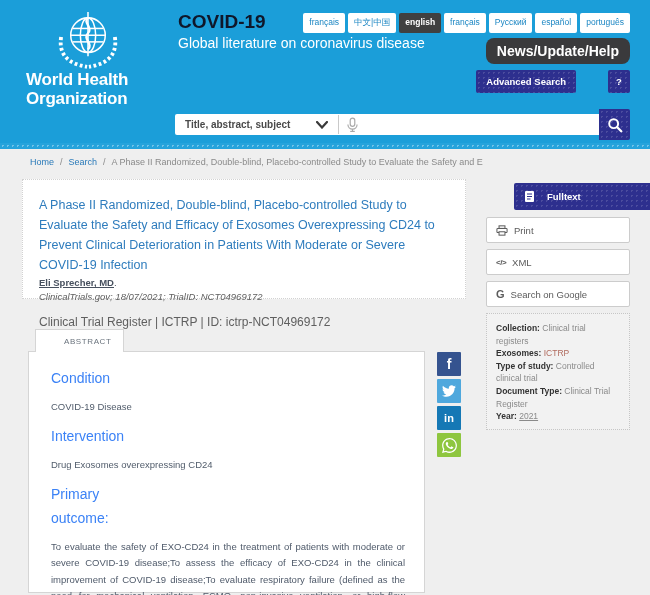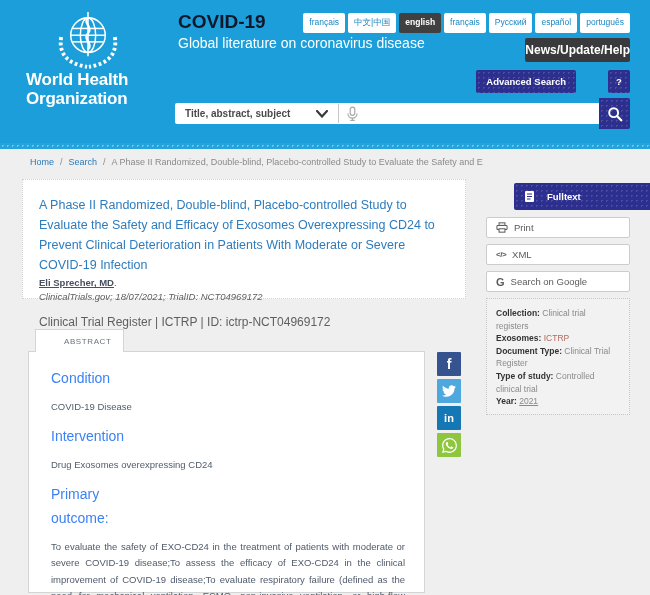--- a/index.html
+++ b/index.html
@@ -13,28 +13,28 @@
     background-image:radial-gradient(circle, rgba(255,255,255,.35) 1px, transparent 1px); background-size:5px 5px; }
   .logo { position:absolute; left:26px; top:8px; width:150px; color:#fff; }
   .logo svg { display:block; margin-left:14px; }
   .logo-text { font-weight:bold; font-size:17px; line-height:19px; letter-spacing:-0.2px; }
   .app-title { position:absolute; left:178px; top:11px; color:#0f172a; font-size:19px; font-weight:600; }
   .app-subtitle { position:absolute; left:178px; top:35px; color:#fff; font-size:14px; }
 
   .langbar { position:absolute; right:20px; top:13px; display:flex; gap:3px; }
   .lang-chip { background:#fff; color:#1b86c3; font-size:8.5px; padding:4px 6px; border-radius:2px; cursor:pointer; white-space:nowrap; }
   .lang-chip.active { background:#404040; color:#fff; font-weight:bold; }
-  .news-btn { position:absolute; right:20px; top:38px; background:#3a3a3c; color:#fff; font-size:12px; font-weight:bold; padding:5px 0; border-radius:2px; cursor:pointer; }
+  .news-btn { position:absolute; right:20px; top:38px; background:#3a3a3c; color:#fff; font-size:14px; font-weight:bold; padding:5px 11px; border-radius:8px; cursor:pointer; }
   .adv-row { position:absolute; right:20px; top:70px; display:flex; gap:4px; }
   .navy-chip { background:#2d2f8e; color:#fff; font-size:9.5px; font-weight:bold; border-radius:2px; cursor:pointer;
     background-image:radial-gradient(circle, rgba(255,255,255,.14) 1px, transparent 1px); background-size:5px 5px;margin-left:28px; }
   .adv-btn { padding:6px 10px; }
   .help-btn { width:22px; text-align:center; padding:6px 0; }
 
-  .searchbar { position:absolute; left:175px; top:103px; width:455px; height:21px; background:#fff; border-radius:2px; display:flex; align-items:center; }
+  .searchbar { position:absolute; left:175px; top:114px; width:455px; height:21px; background:#fff; border-radius:2px; display:flex; align-items:center; }
   .search-select { display:flex; align-items:center; gap:26px; padding:0 10px; cursor:pointer; }
   .search-select-label { font-size:10px; font-weight:600; color:#4a4a4a; white-space:nowrap; }
   .search-divider { width:1px; height:19px; background:#c9c9c9; }
   .mic { padding:0 8px; cursor:pointer; display:flex; align-items:center; }
   .search-input { flex:1; border:none; outline:none; height:100%; font-size:11px; color:#333; background:transparent; }
   .search-btn { width:31px; height:31px; background:#2d2f8e; border:none; border-radius:0 2px 2px 0; cursor:pointer; display:flex; align-items:center; justify-content:center;
     background-image:radial-gradient(circle, rgba(255,255,255,.14) 1px, transparent 1px); background-size:5px 5px; }
 
   
   .breadcrumb { position:absolute; left:30px; top:157px; font-size:9px; color:#8a8a8a; display:flex; gap:6px; align-items:center; }
@@ -46,21 +46,21 @@
   .record-title { color:#2e7cbd; font-size:12.5px; font-weight:500; line-height:20px; }
   .author-line { margin-top:2px; font-size:9.5px; color:#47505e; }
   .author-link { font-weight:bold; text-decoration:underline; color:#47505e; cursor:pointer; }
   .source-line { font-size:9.5px; font-style:italic; color:#5f5f5f; margin-top:3px; }
   .register-line { font-size:12px; color:#5f5f5f; margin-top:13px; }
 
   
   .sidebar { position:absolute; left:486px; top:183px; width:144px; }
   .fulltext-btn { width:100%; height:27px; display:flex; align-items:center; gap:12px; padding:0 10px; margin-bottom:7px; border:none; }
   .fulltext-btn span { font-size:9.5px; }
-  .side-btn { width:100%; height:21px; background:#fff; border:1px solid #ccc; border-radius:2px; display:flex; align-items:center; gap:6px; padding:0 9px; margin-bottom:6px; color:#5b5b5b; font-size:9.5px; cursor:pointer; }
+  .side-btn { width:100%; height:21px; background:#fff; border:1px solid #ccc; border-radius:2px; display:flex; align-items:center; gap:6px; padding:12px 9px; margin-bottom:6px; color:#5b5b5b; font-size:9.5px; cursor:pointer; }
   .xml-glyph { font-size:8px; font-weight:bold; color:#5b5b5b; letter-spacing:-0.5px; }
   .g-glyph { font-size:11px; font-weight:bold; color:#5b5b5b; }
   .info-box { width:100%; margin-top:5px; background:#f2f2f2; border:1px dotted #c6c6c6; padding:8px 9px 6px 9px; }
   .info-row { font-size:8.5px; line-height:12.6px; }
   .info-label { font-weight:bold; color:#333; }
   .info-value { color:#8a8a8a; }
   .val-ictrp { color:#b06a5d; }
   .val-year { text-decoration:underline; cursor:pointer; }
 
   
@@ -210,26 +210,26 @@
     <div class="info-box">
       <div class="info-row">
         <span class="info-label">Collection:</span>
         <span class="info-value">Clinical trial registers</span>
       </div>
       <div class="info-row">
         <span class="info-label">Exosomes:</span>
         <span class="info-value val-ictrp">ICTRP</span>
       </div>
       <div class="info-row">
+        <span class="info-label">Type of study:</span>
+        <span class="info-value">Controlled clinical trial</span>
+      </div>
+      <div class="info-row">
         <span class="info-label">Document Type:</span>
         <span class="info-value">Clinical Trial Register</span>
-      </div>
-      <div class="info-row">
-        <span class="info-label">Type of study:</span>
-        <span class="info-value">Controlled clinical trial</span>
       </div>
       <div class="info-row">
         <span class="info-label">Year:</span>
         <span class="info-value val-year">2021</span>
       </div>
     </div>
   </div>
 
   <div class="abstract-tab">ABSTRACT</div>
   <div class="abstract-box">

